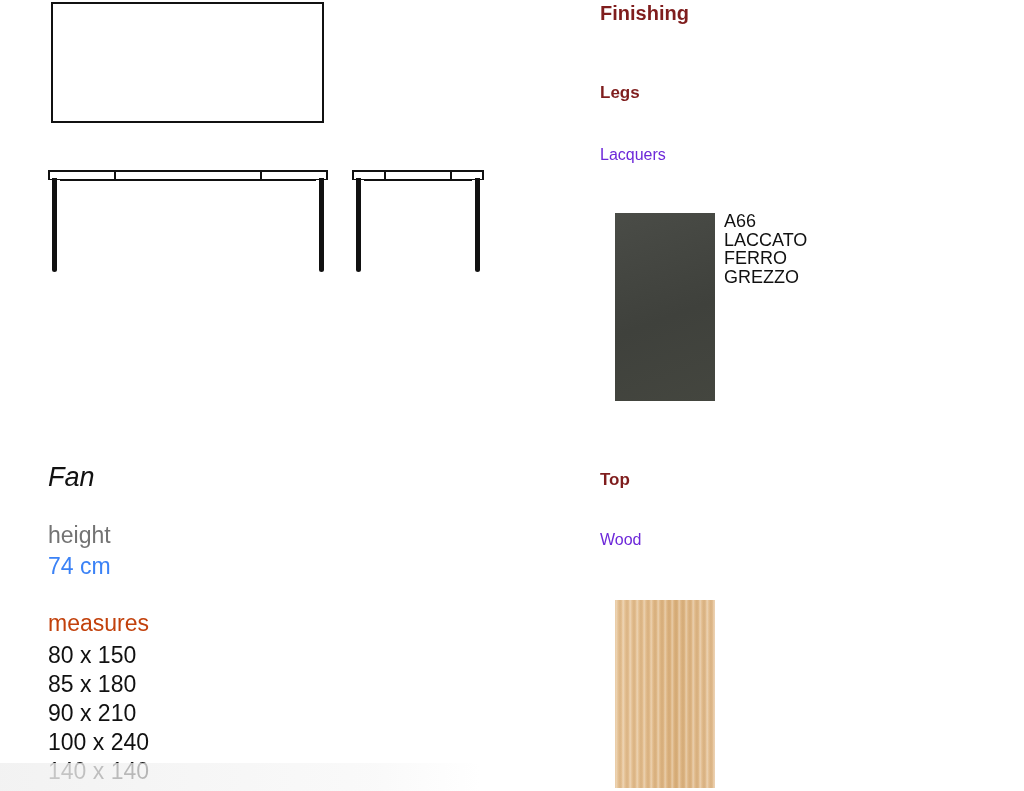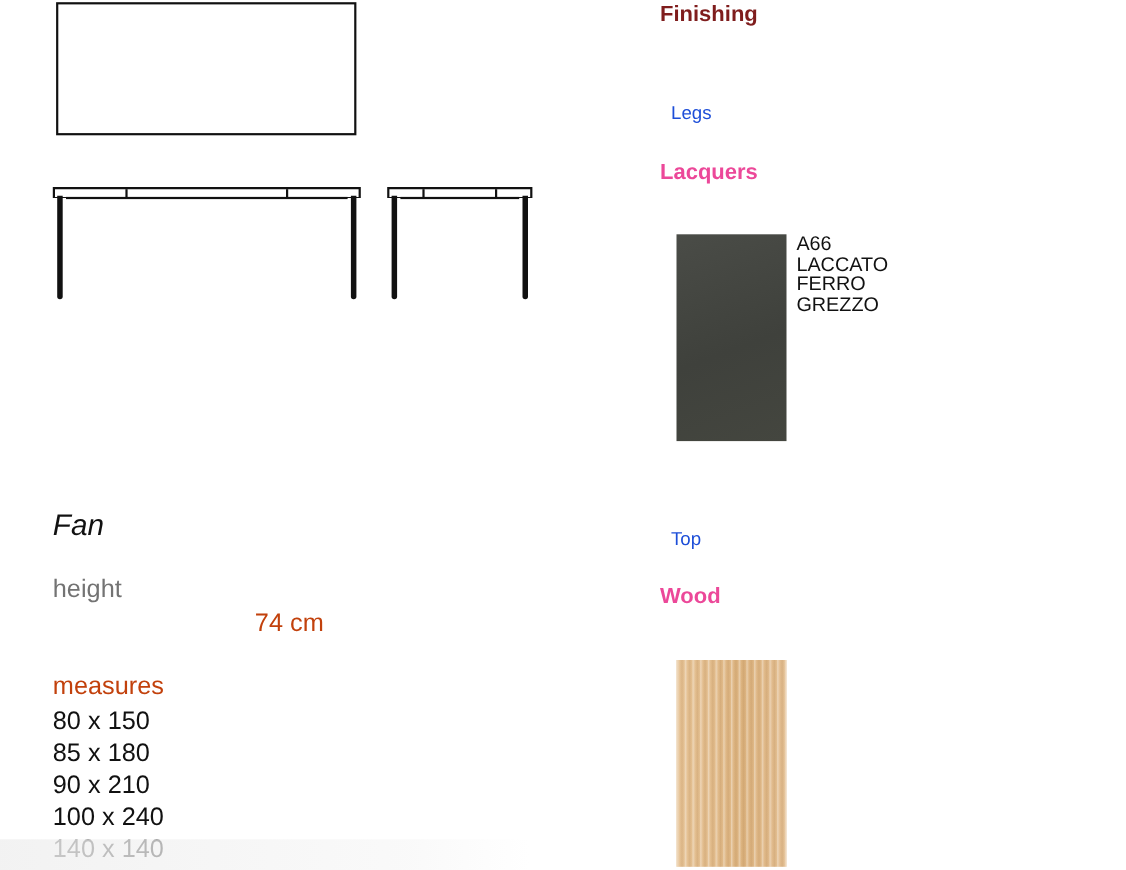--- a/index.html
+++ b/index.html
@@ -107,23 +107,22 @@
   }
   .spec-label {
     font-size: 23px;
     line-height: 31px;
     color: #737373;
     margin: 0;
   }
   .spec-value {
     font-size: 23px;
     line-height: 31px;
-    color: #c2410c;
+    color: #3b82f6;
     margin: 0 0 26px 0;
-    text-align: center;
   }
   .spec-measures-label {
     font-size: 23px;
     line-height: 31px;
     color: #c2410c;
     margin: 0 0 2px 0;
   }
   .measure-item {
     font-size: 23px;
     line-height: 29px;
@@ -154,28 +153,28 @@
     position: absolute;
     left: 0;
     top: 2px;
     font-size: 20px;
     font-weight: bold;
     color: #7f1d1d;
     margin: 0;
   }
   .section-heading {
     font-size: 17px;
+    font-weight: bold;
+    color: #7f1d1d;
+    margin: 0;
+  }
+  .section-sub {
+    font-size: 16px;
     font-weight: normal;
-    color: #1d4ed8;
-    margin: 10px;
-  }
-  .section-sub {
-    font-size: 20px;
-    font-weight: bold;
-    color: #ec4899;
+    color: #6d28d9;
     margin: 0;
   }
   .swatch {
     position: absolute;
     width: 100px;
     height: 188px;
   }
   .swatch-lacquer {
     background: #454742;
     background: linear-gradient(160deg, #4a4c47 0%, #3f413c 55%, #44463f 100%);

